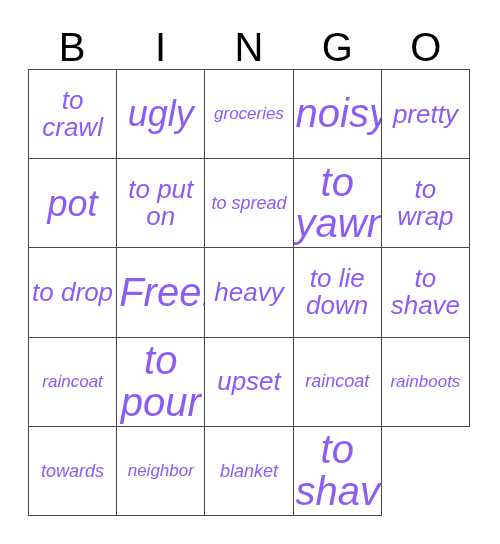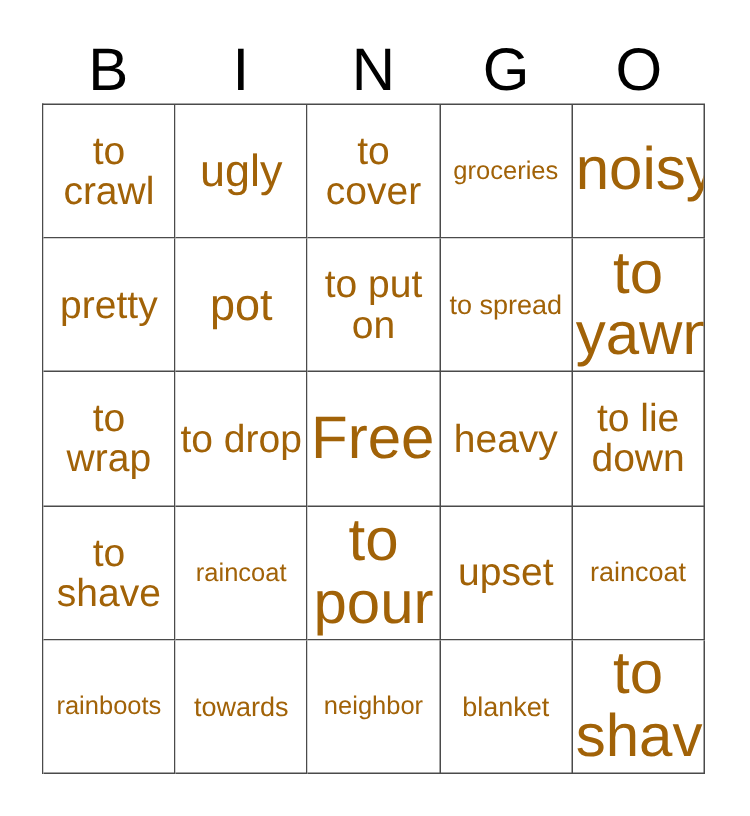--- a/index.html
+++ b/index.html
@@ -73,27 +73,28 @@
     justify-content: center;
     text-align: center;
     padding: 1px 2px;
     overflow: hidden;
     background: #ffffff;
   }
   .cell-text {
     display: block;
     width: 100%;
     line-height: 1.04;
-    color: #a16207;
+    color: #8b5cf6;
     word-break: normal;
     hyphens: none;
+    font-style: italic;
   }
 
   
-  .sz-xl  { font-size: 30px; }
+  .sz-xl  { font-size: 36px; }
   .sz-lg  { font-size: 40px; }
   .sz-md  { font-size: 26px; }
   .sz-sm  { font-size: 18px; }
   .sz-xs  { font-size: 17px; }
 </style>
 </head>
 <body>
 
 <div id="card">
 
@@ -105,23 +106,20 @@
     <div class="header-cell">O</div>
   </div>
 
   <div id="grid">
 
     <div class="cell">
         <span class="cell-text sz-md">to crawl</span>
       </div>
     <div class="cell">
         <span class="cell-text sz-xl">ugly</span>
-      </div>
-    <div class="cell">
-        <span class="cell-text sz-md">to cover</span>
       </div>
     <div class="cell">
         <span class="cell-text sz-xs">groceries</span>
       </div>
     <div class="cell">
         <span class="cell-text sz-lg">noisy</span>
       </div>
 
     <div class="cell">
         <span class="cell-text sz-md">pretty</span>

